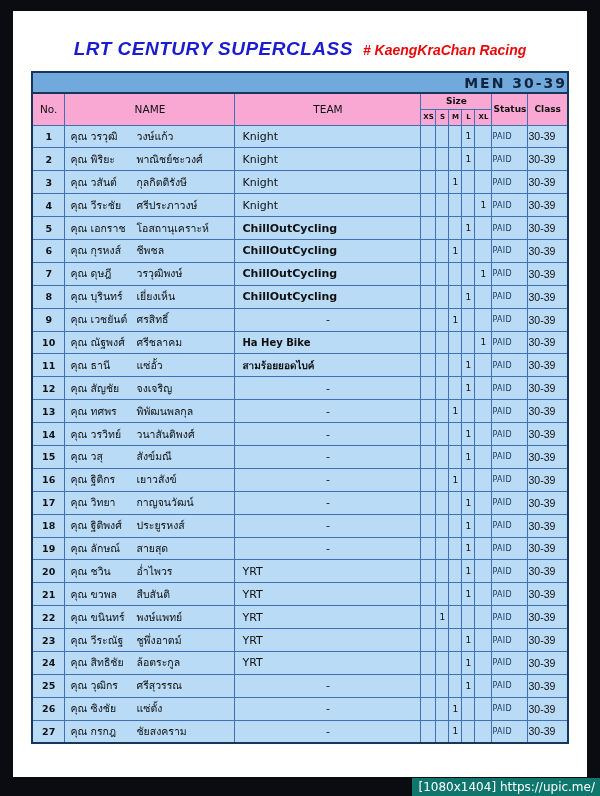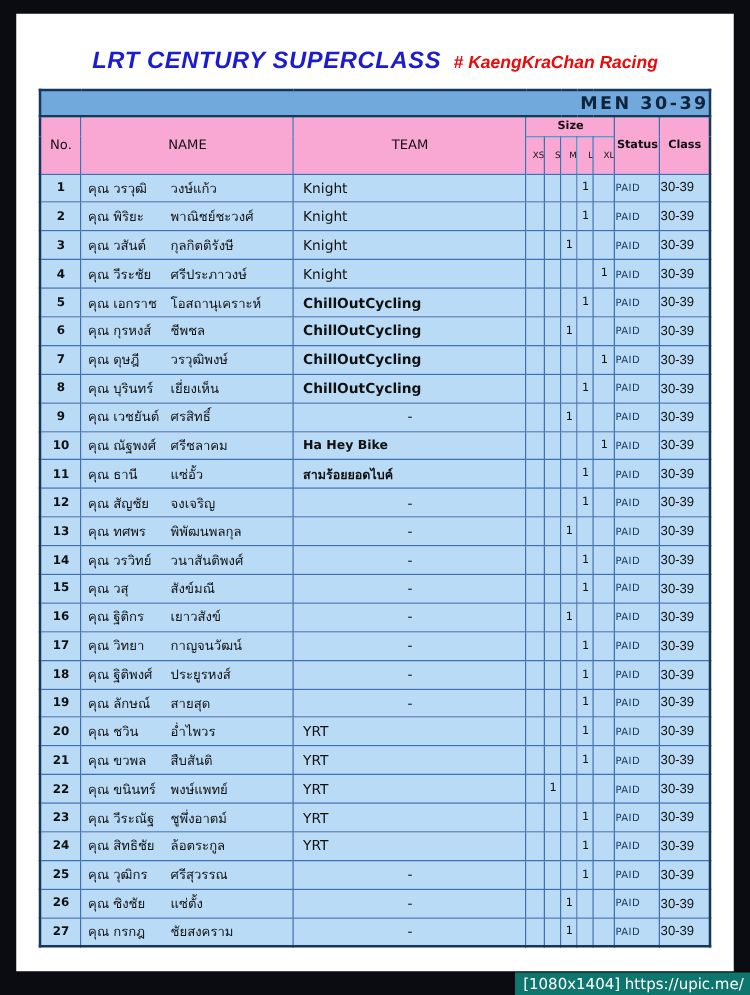--- a/index.html
+++ b/index.html
@@ -42,21 +42,21 @@
   }
   th.band {
     background:#72a9dc; color:#10243e;
     font-weight:bold; font-size:14px; letter-spacing:2px;
     height:21px; text-align:right;
     border:2px solid #16365c;
   }
   thead th { background:#f9a8d4; color:#111; text-align:center; }
   th.main-h { font-size:10.5px; font-weight:normal; }
   th.size-h { font-size:9px; font-weight:bold; height:16px; }
-  th.sz { font-size:7px; font-weight:normal; height:30px;text-align:right; }
+  th.sz { font-size:7px; font-weight:bold; height:16px; }
   th.small-h { font-size:9px; font-weight:bold; }
   tbody td {
     background:#b9dbf6; height:22.9px;
     font-size:10.5px; color:#111;
     vertical-align:middle;
   }
   td.c-no { text-align:center; font-size:9.5px; font-weight:bold; }
   td.c-name { padding-left:5px; }
   td.c-name .fname { display:inline-block; width:66px; }
   td.c-name .lname { display:inline-block; }

